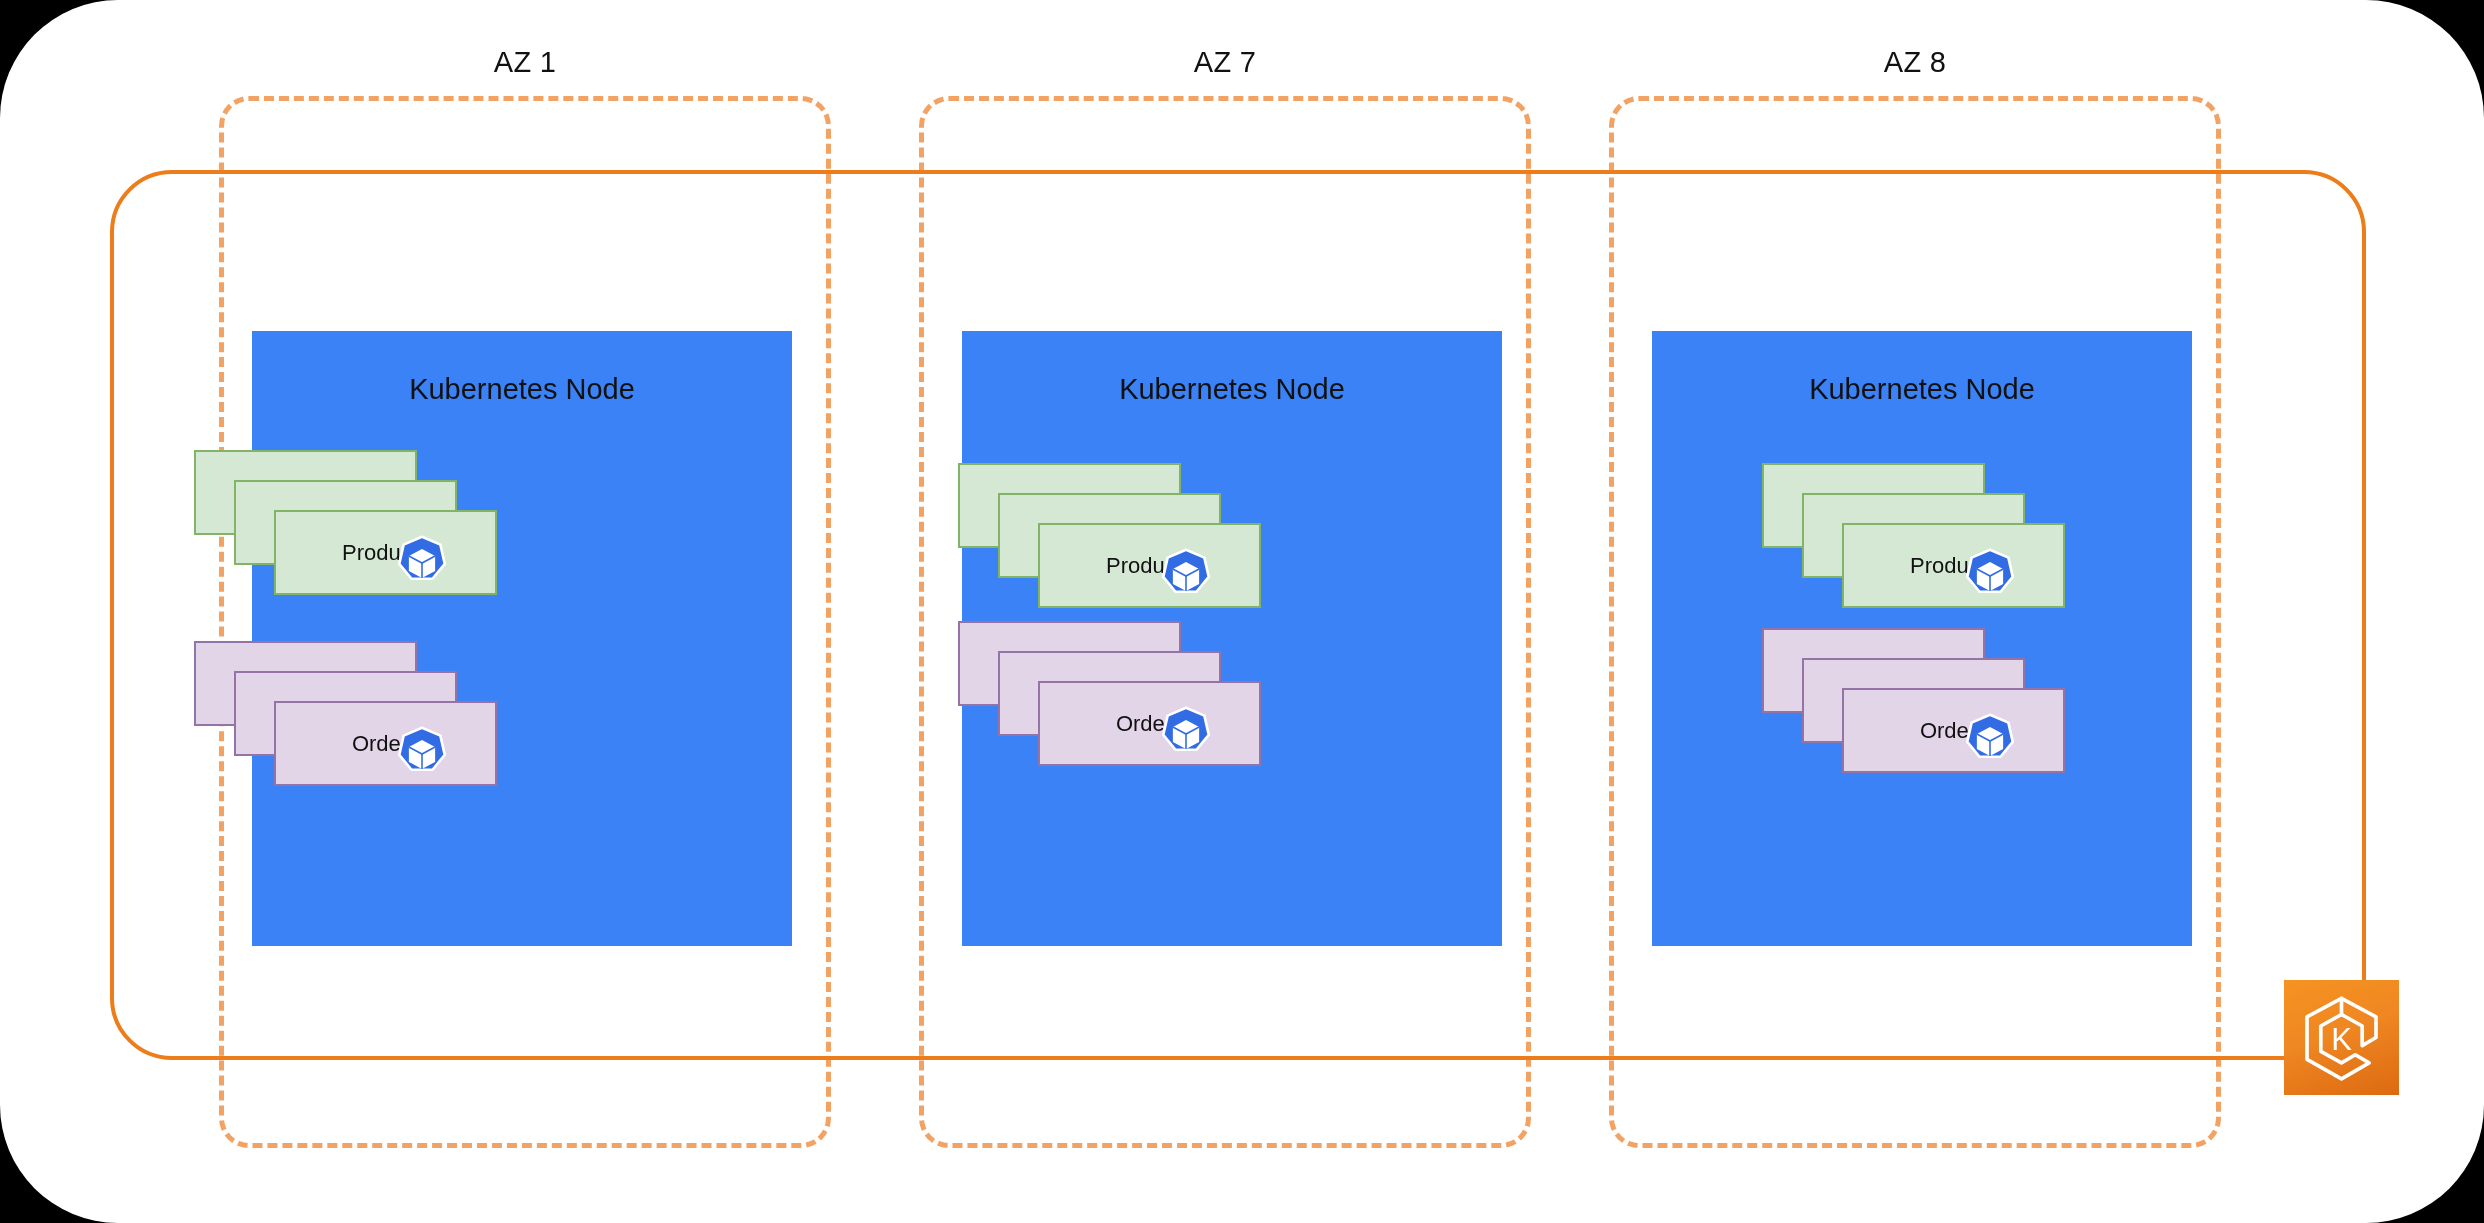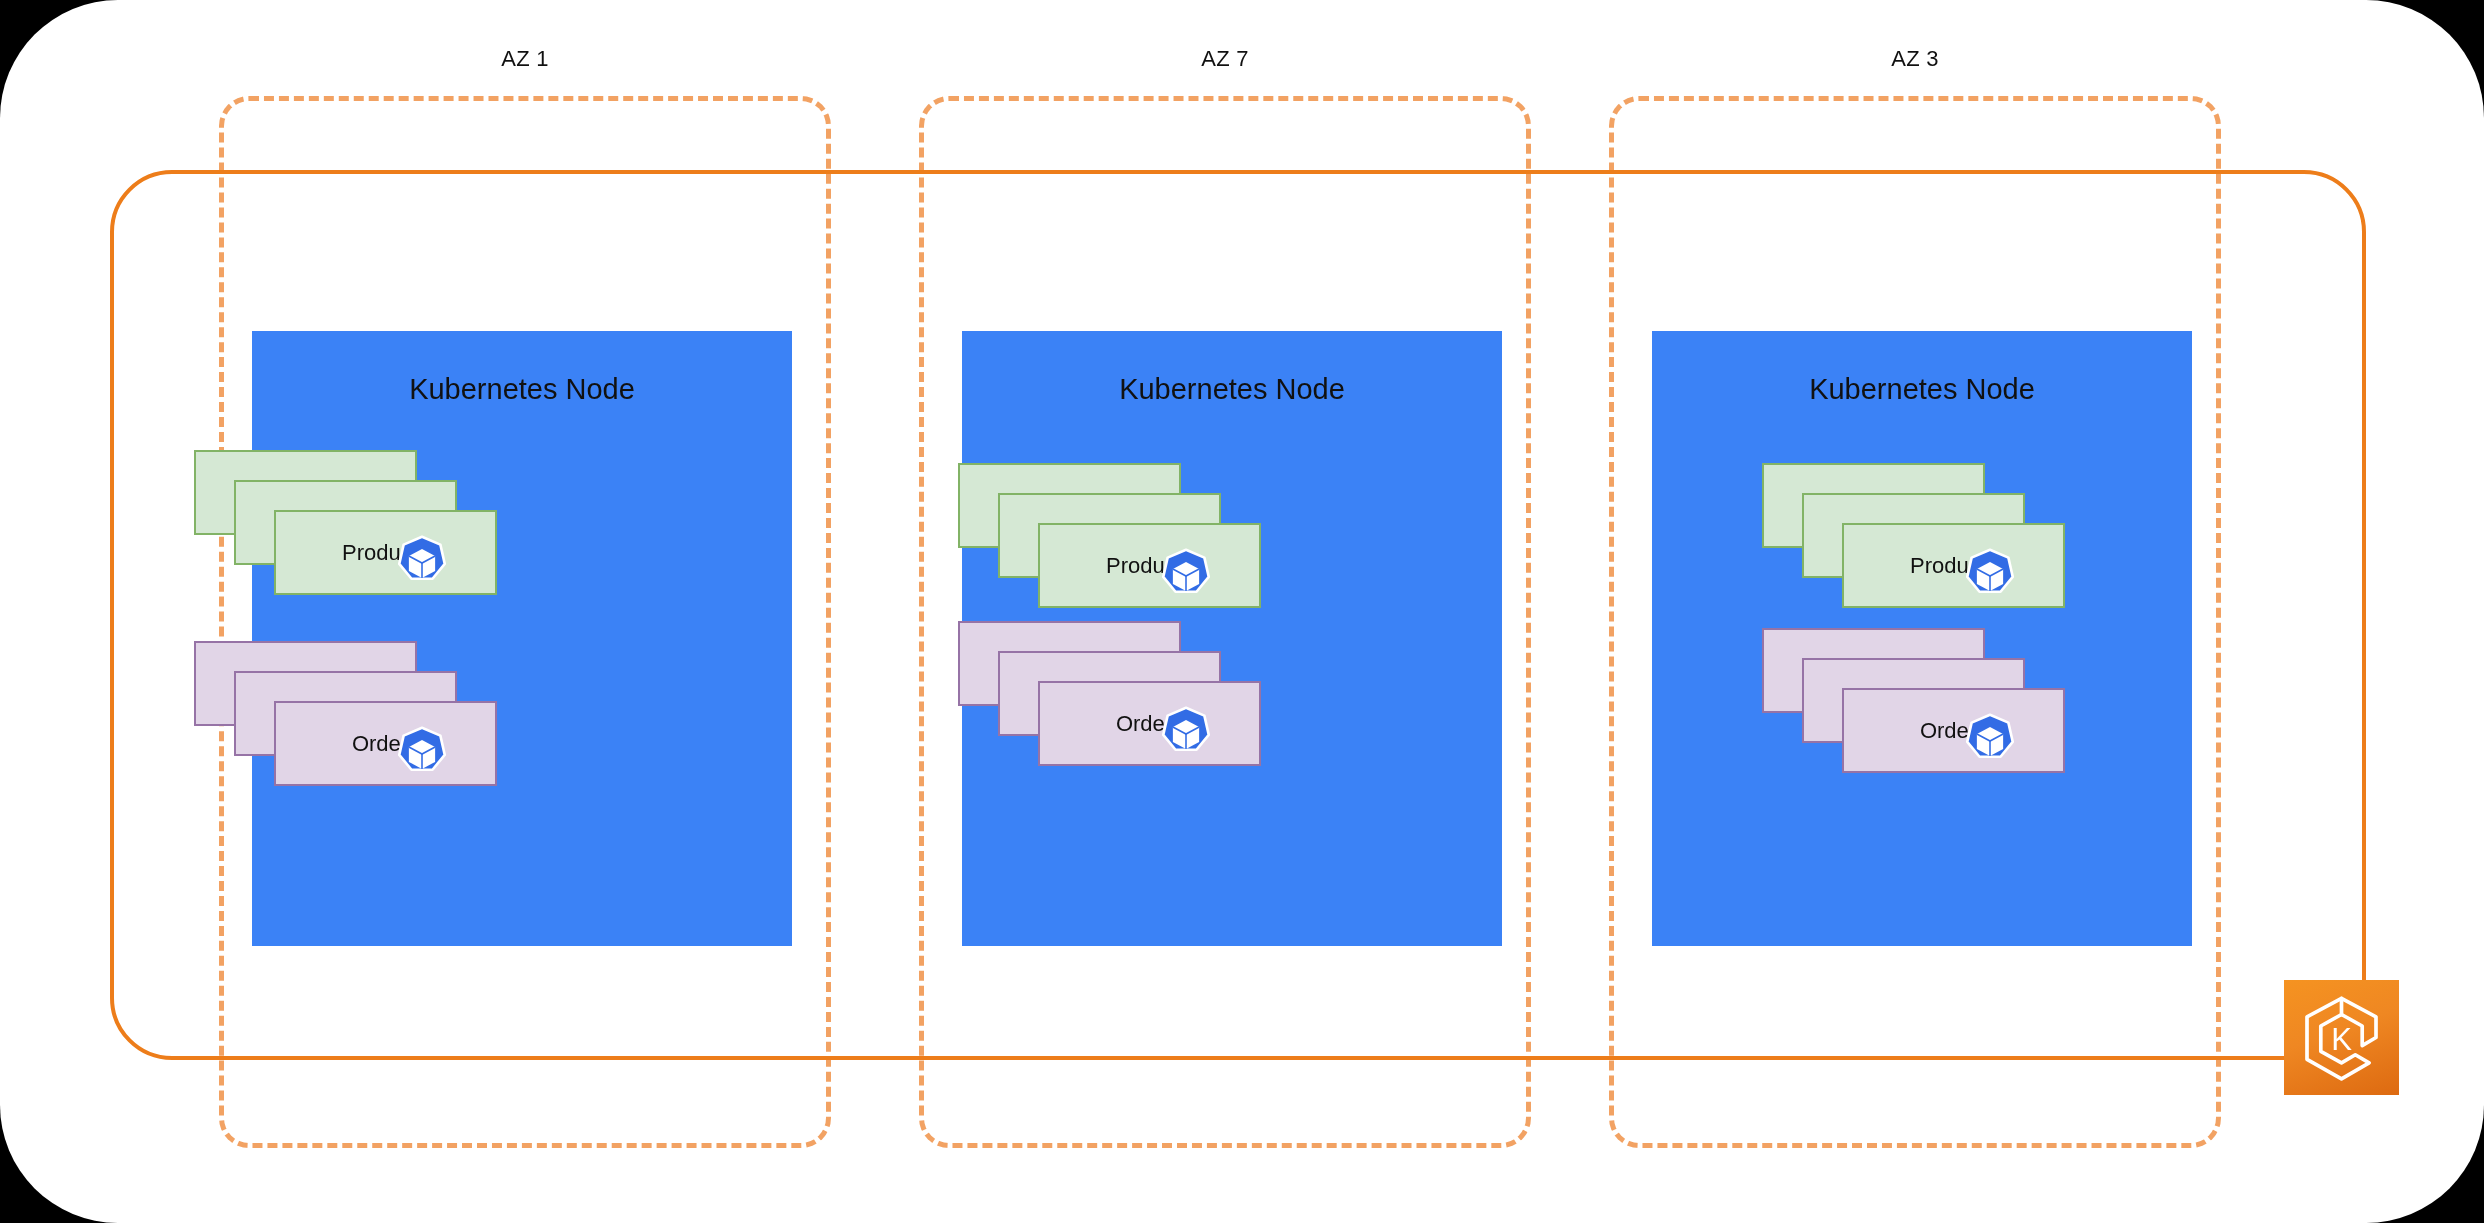--- a/index.html
+++ b/index.html
@@ -46,21 +46,21 @@
   }
   #az1{left:219px;}
   #az2{left:919px;}
   #az3{left:1609px;}
 
   .az-label{
     position:absolute;
     top:46px;
     width:612px;
     text-align:center;
-    font-size:22px;
+    font-size:29px;
     color:#111111;
     letter-spacing:0.3px;
     z-index:6;
   }
   #az1-label{left:219px;}
   #az2-label{left:919px;}
   #az3-label{left:1609px;}
 
   
   .node{
@@ -137,21 +137,21 @@
   <div id="card">
 
     <div class="az" id="az1"></div>
     <div class="az" id="az2"></div>
     <div class="az" id="az3"></div>
 
     <div id="vpc"></div>
 
     <div class="az-label" id="az1-label">AZ 1</div>
     <div class="az-label" id="az2-label">AZ 7</div>
-    <div class="az-label" id="az3-label">AZ 3</div>
+    <div class="az-label" id="az3-label">AZ 8</div>
 
     <div class="node" id="node1">
       <div class="node-title">Kubernetes Node</div>
 
       <div class="stack green" style="left:-58px;top:119px;width:310px;height:150px;">
         <div class="pod back"></div>
         <div class="pod mid"></div>
         <div class="pod front">
           <span class="pod-label">Products</span>
         </div>

